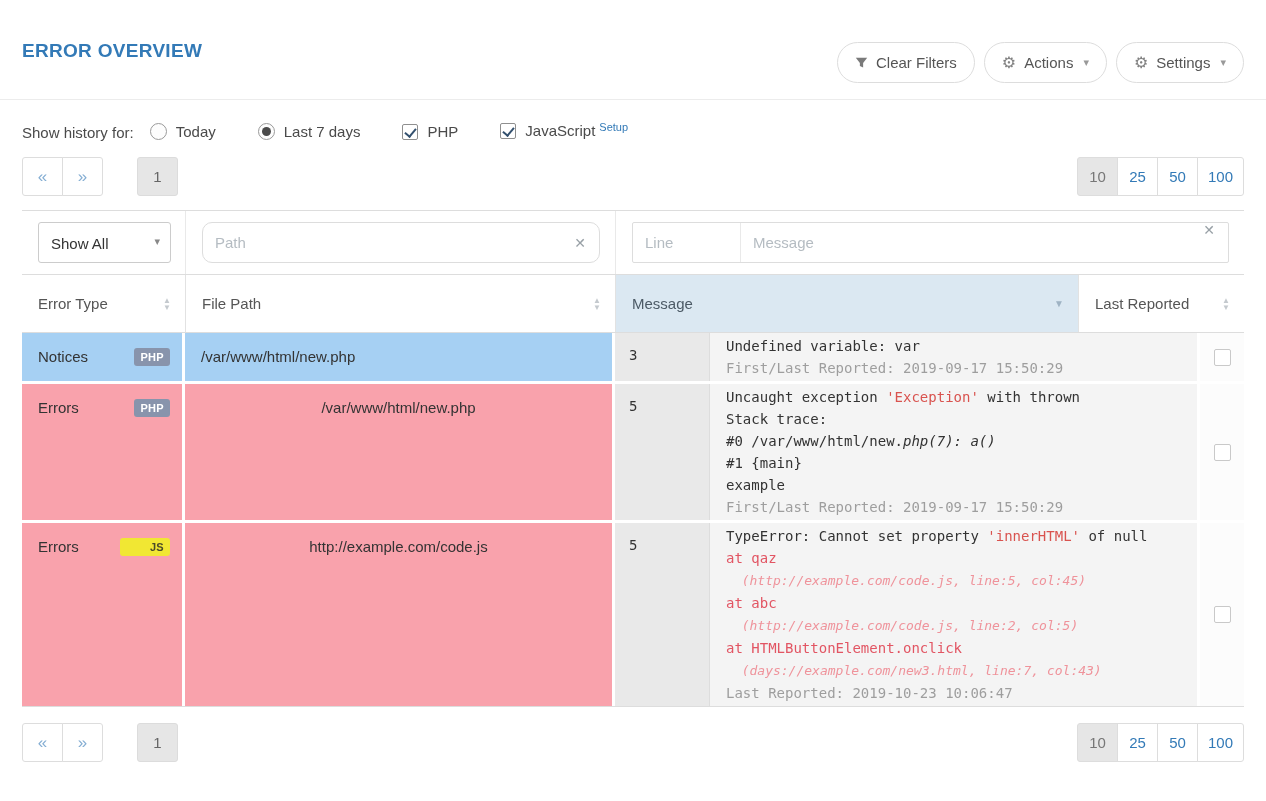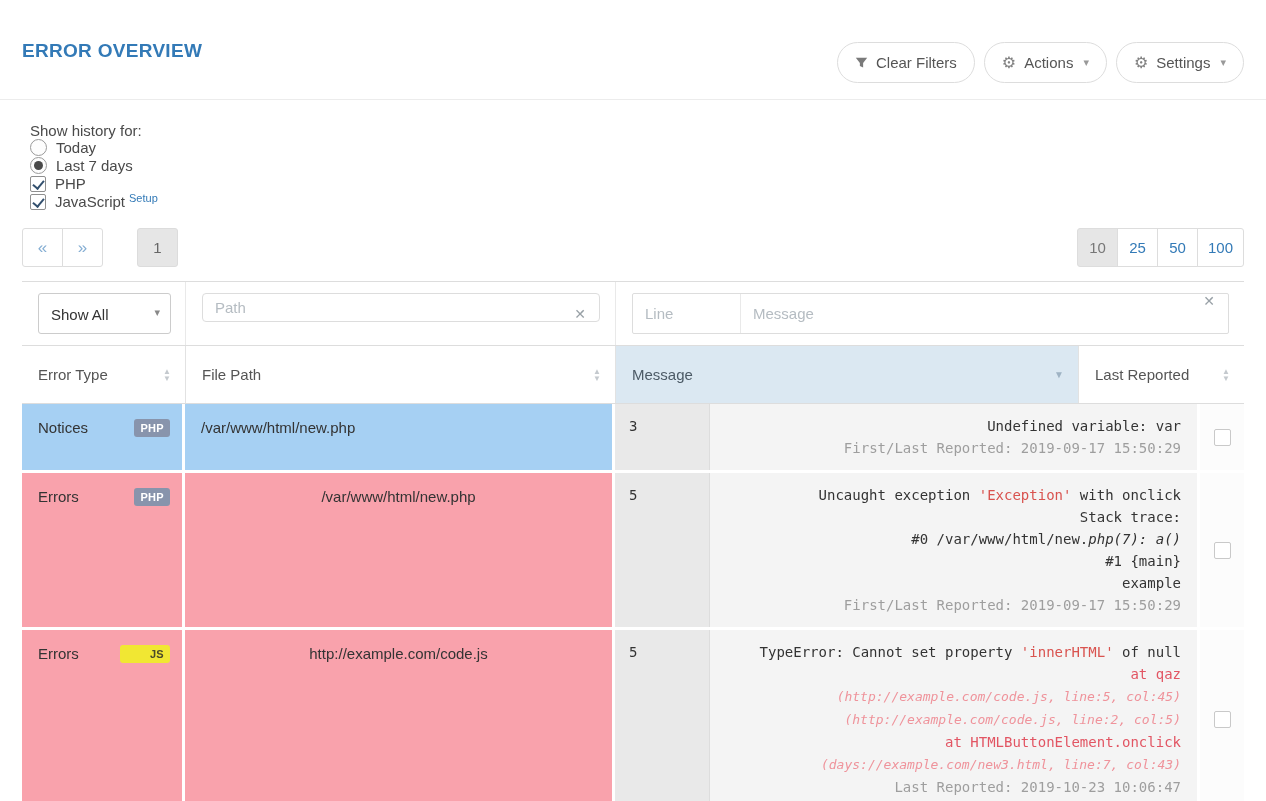--- a/index.html
+++ b/index.html
@@ -12,21 +12,21 @@
   .title { font-size:19px; font-weight:bold; color:var(--accent); letter-spacing:.3px; }
   .topbtns { display:flex; gap:9px; }
   .btn { display:inline-flex; align-items:center; gap:8px; border:1px solid #ddd; background:#fff;
          border-radius:22px; height:41px; padding:0 17px; font-size:15px; color:#555; cursor:pointer;
          font-family:inherit;margin-top:24px; }
   .btn .caret { color:#999; font-size:11px; margin-left:2px; }
   .gear { color:#828282; font-size:16px; line-height:1; }
   .divider { border-bottom:1px solid #ececec; margin:16px -22px 0; }
 
   
-  .histrow { display:flex; align-items:flex-start; margin:22px 8px 4px; font-size:15px; color:#4a4a4a;flex-direction:column; }
+  .histrow { display:flex; align-items:flex-end; margin:22px 0 4px; font-size:15px; color:#4a4a4a; }
   .histrow .hlabel { margin-right:16px; }
   .opt { display:inline-flex; align-items:flex-start; gap:9px; margin-right:42px; cursor:pointer; }
   .opt .olabel { line-height:18px; }
   .radio { width:17px; height:17px; border:1px solid #9a9a9a; border-radius:50%; background:#fdfdfd;
            display:inline-block; position:relative; flex:none; }
   .radio.selected::after { content:""; position:absolute; inset:3px; background:#4a4a4a; border-radius:50%; }
   .cbox { width:16px; height:16px; border:1px solid #8f8f8f; border-radius:2px; background:#fff;
           display:inline-block; position:relative; flex:none; margin-top:1px; }
   .cbox.checked::after { content:""; position:absolute; left:4px; top:1px; width:5px; height:9px;
           border:solid #33506e; border-width:0 2px 2px 0; transform:rotate(40deg); }
@@ -49,22 +49,22 @@
 
   
   .tbl { border-top:1px solid #ddd; border-bottom:1px solid #ddd; }
   .tfilter { display:grid; grid-template-columns:163px 430px 1fr; border-bottom:1px solid #ddd; }
   .tf-cell { padding:11px 15px 11px 16px; }
   .tf-cell + .tf-cell { border-left:1px solid #e9e9e9; }
   .selectbox { width:133px; height:41px; border:1px solid #ccc; border-radius:3px; display:flex;
                align-items:flex-start; justify-content:space-between; padding:12px 10px 0 12px; font-size:15px;
                color:#333; background:#fff; cursor:pointer; }
   .selectbox .caret { color:#888; font-size:11px; }
-  .inputwrap { position:relative; display:flex; align-items:flex-end; border:1px solid #ddd;
-               border-radius:4px; height:29px; background:#fff; }
+  .inputwrap { position:relative; display:flex; align-items:center; border:1px solid #ddd;
+               border-radius:10px; height:41px; background:#fff; }
   .inputwrap input, .combo input { border:none; outline:none; height:100%; font-size:15px;
                font-family:inherit; color:#333; background:transparent; }
   .inputwrap input { flex:1; padding:0 36px 0 12px; }
   input::placeholder { color:#b5bcc2; }
   .clear-x { position:absolute; right:13px; color:#98a0a6; font-size:14px; cursor:pointer; line-height:1; }
   .combo { position:relative; display:flex; border:1px solid #ddd; border-radius:2px; height:41px; background:#fff; }
   .combo .line-in { width:108px; border-right:1px solid #e9e9e9; padding:0 12px; }
   .combo .msg-in { flex:1; padding:0 36px 0 12px; }
 
   .thead { display:grid; grid-template-columns:163px 430px 463px 1fr; border-bottom:1px solid #ddd; }
@@ -81,21 +81,21 @@
                padding:15px 12px 15px 16px; font-size:15px; color:#333; border-right:3px solid #fff; }
   .path-cell { padding:15px 16px; font-size:15px; color:#333; border-right:3px solid #fff; }
   .row-notice .type-cell, .row-notice .path-cell { background:var(--row-notice); }
   .row-error  .type-cell, .row-error  .path-cell { background:var(--row-error);text-align:center; }
   .badge { font-size:11px; font-weight:bold; padding:3px 6px; border-radius:3px; letter-spacing:.3px; }
   .badge-php { background:var(--badge-php); color:#fff; }
   .badge-js  { background:var(--badge-js);  color:#4a4a2a;padding-left:30px; }
   .line-cell { background:#e9e9e9; font-family:"DejaVu Sans Mono", monospace; font-size:14px;
                color:#333; padding:14px 14px; border-right:1px solid #ddd; }
   .msg-cell  { background:#f4f4f4; font-family:"DejaVu Sans Mono", monospace; font-size:14px;
-               padding:11px 16px; line-height:22px; color:#333; border-right:3px solid #fff;text-align:right; }
+               padding:2px 16px; line-height:22px; color:#333; border-right:3px solid #fff; }
   .msg-line { white-space:pre-wrap; word-break:break-word; }
   .seg-plain  { color:#333; }
   .seg-red    { color:var(--msg-red); }
   .seg-muted  { color:var(--muted); }
   .seg-italic { color:#333; font-style:italic; }
   .seg-at     { color:var(--msg-at); }
   .seg-loc    { color:var(--msg-loc); font-style:italic; font-size:13px; }
   .check-cell { background:#fcfcfc; display:flex; align-items:center; justify-content:center; }
   .rowcb { width:17px; height:17px; border:1px solid #c9c9c9; border-radius:2px; background:#fff; cursor:pointer; }
 </style>
@@ -236,21 +236,21 @@
     </div>
 
     <div class="trow row-error">
       <div class="type-cell">
         <span>Errors</span>
         <span class="badge badge-php">PHP</span>
       </div>
       <div class="path-cell">/var/www/html/new.php</div>
       <div class="line-cell">5</div>
       <div class="msg-cell">
-          <div class="msg-line"><span class="seg-plain">Uncaught exception </span><span class="seg-red">'Exception'</span><span class="seg-plain"> with onclick</span></div>
+          <div class="msg-line"><span class="seg-plain">Uncaught exception </span><span class="seg-red">'Exception'</span><span class="seg-plain"> with thrown</span></div>
           <div class="msg-line"><span class="seg-plain">Stack trace:</span></div>
           <div class="msg-line"><span class="seg-plain">#0 /var/www/html/new.</span><span class="seg-italic">php(7): a()</span></div>
           <div class="msg-line"><span class="seg-plain">#1 {main}</span></div>
           <div class="msg-line"><span class="seg-plain">example</span></div>
           <div class="msg-line"><span class="seg-muted">First/Last Reported: 2019-09-17 15:50:29</span></div>
         </div>
       <div class="check-cell">
         <span class="rowcb"></span>
       </div>
     </div>
@@ -259,20 +259,21 @@
       <div class="type-cell">
         <span>Errors</span>
         <span class="badge badge-js">JS</span>
       </div>
       <div class="path-cell">http://example.com/code.js</div>
       <div class="line-cell">5</div>
       <div class="msg-cell">
           <div class="msg-line"><span class="seg-plain">TypeError: Cannot set property </span><span class="seg-red">'innerHTML'</span><span class="seg-plain"> of null</span></div>
           <div class="msg-line"><span class="seg-at">at qaz</span></div>
           <div class="msg-line"><span class="seg-loc">  (http://example.com/code.js, line:5, col:45)</span></div>
+          <div class="msg-line"><span class="seg-at">at abc</span></div>
           <div class="msg-line"><span class="seg-loc">  (http://example.com/code.js, line:2, col:5)</span></div>
           <div class="msg-line"><span class="seg-at">at HTMLButtonElement.onclick</span></div>
           <div class="msg-line"><span class="seg-loc">  (days://example.com/new3.html, line:7, col:43)</span></div>
           <div class="msg-line"><span class="seg-muted">Last Reported: 2019-10-23 10:06:47</span></div>
         </div>
       <div class="check-cell">
         <span class="rowcb"></span>
       </div>
     </div>
 

